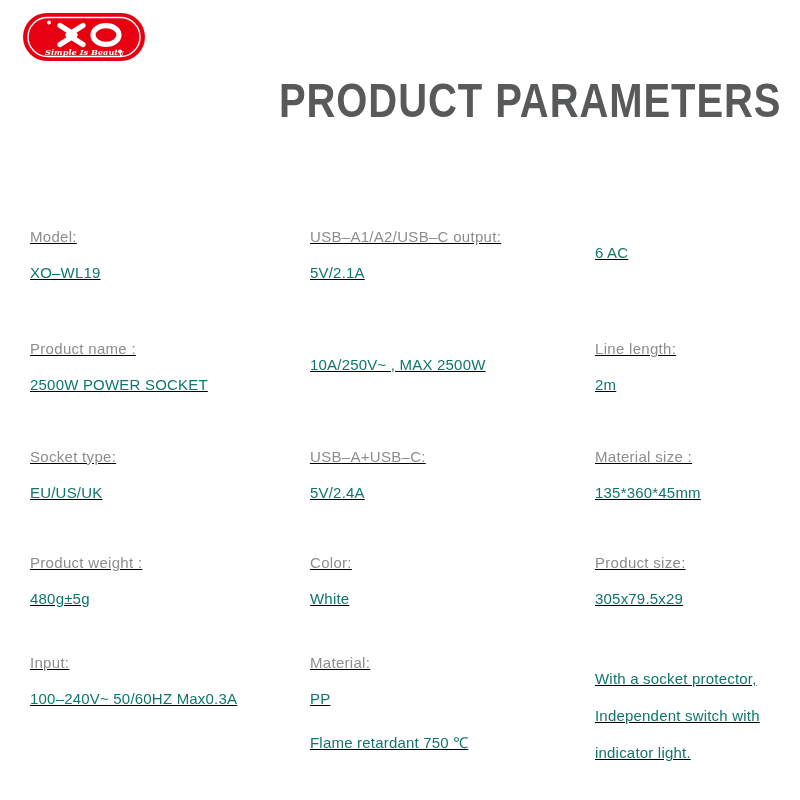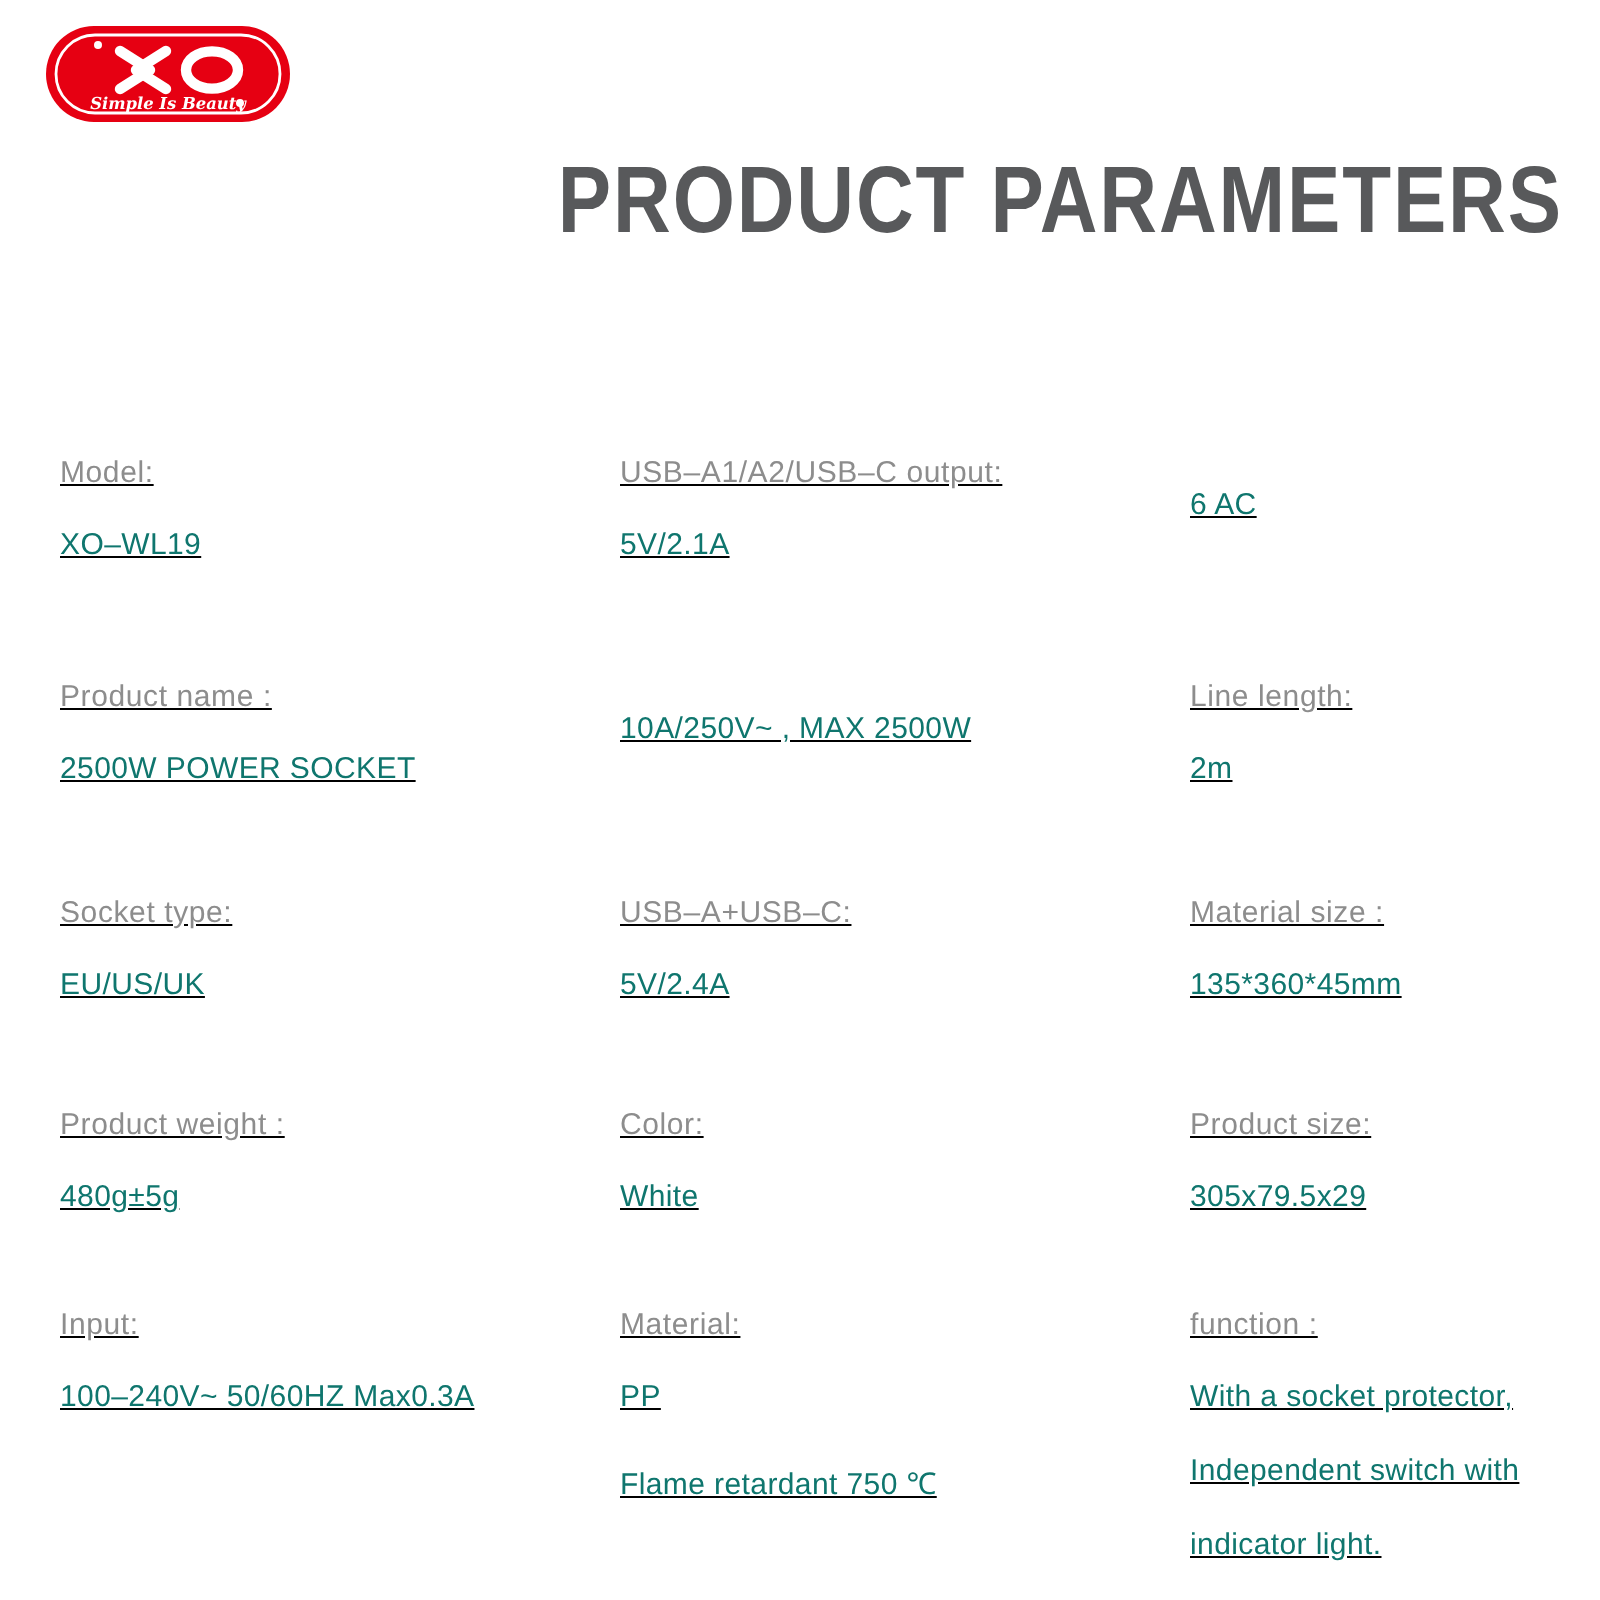--- a/index.html
+++ b/index.html
@@ -146,20 +146,19 @@
       <div class="param-value">100–240V~ 50/60HZ Max0.3A</div>
     </div>
 
     <div class="cell">
       <div class="param-label">Material:</div>
       <div class="param-value">PP</div>
       <div class="param-value extra">Flame retardant 750 ℃</div>
     </div>
 
     <div class="cell">
-      <div class="param-label">function :</div>
       <div class="param-value fn-line">With a socket protector,</div>
       <div class="param-value fn-line">Independent switch with</div>
       <div class="param-value fn-line">indicator light.</div>
     </div>
 
   </div>
 </div>
 
 </body></html>

